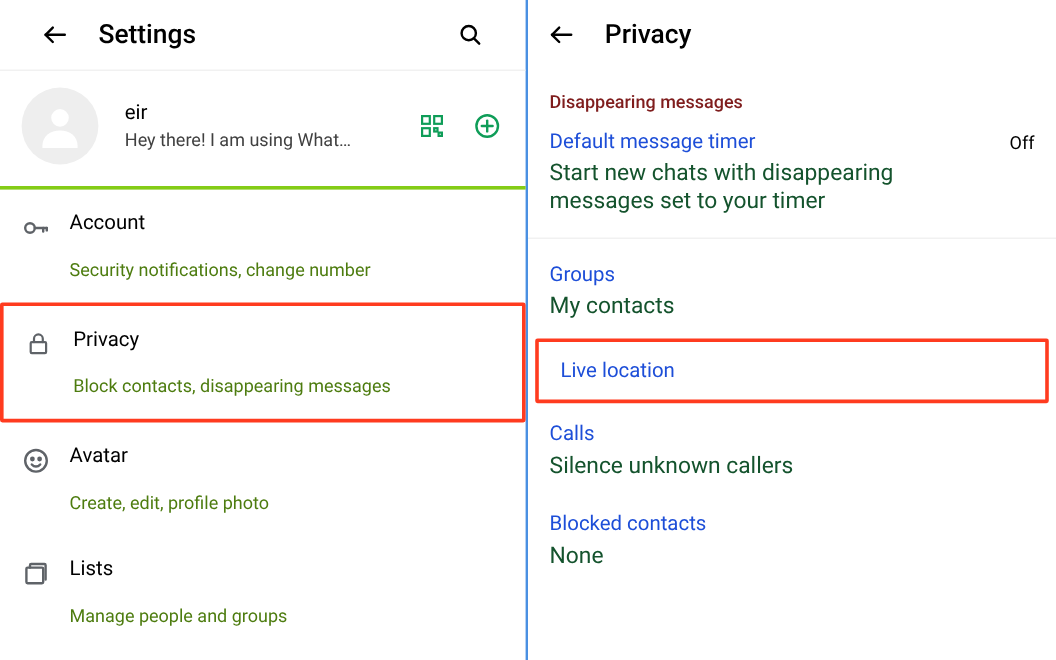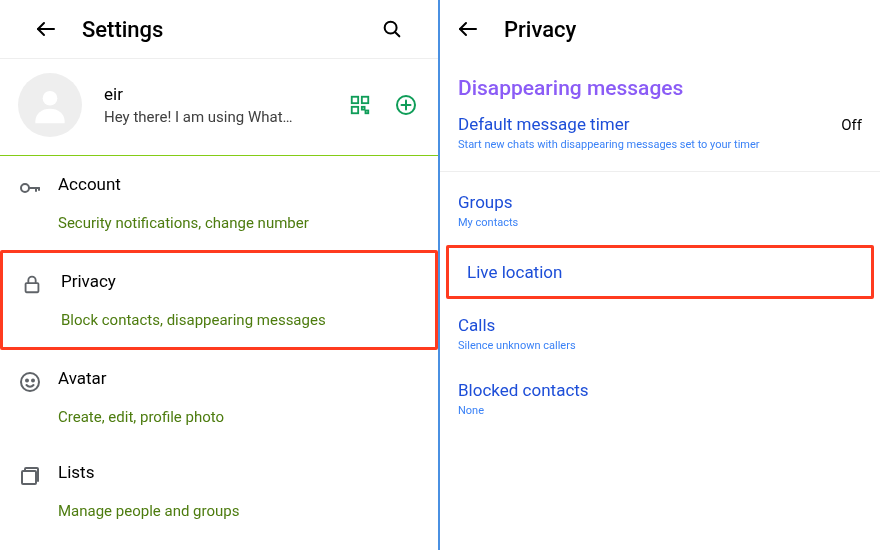--- a/index.html
+++ b/index.html
@@ -41,21 +41,21 @@
     display: flex;
     align-items: center;
     justify-content: center;
     cursor: pointer;
   }
   .profile-section {
     display: flex;
     align-items: center;
     padding: 14px 18px 18px 18px;
     border-top: 1px solid #eee;
-    border-bottom: 1px solid #84cc16;
+    border-bottom: 3px solid #84cc16;
   }
   .avatar {
     width: 64px;
     height: 64px;
     border-radius: 50%;
     background: #eeeeee;
     display: flex;
     align-items: center;
     justify-content: center;
     flex-shrink: 0;
@@ -112,36 +112,36 @@
     margin-top: 20px;
   }
   .highlight-box {
     border: 3px solid #ff3b1f;
     border-radius: 2px;
   }
   .panel-right .header {
     padding: 0 14px;
   }
   .section-header {
-    font-size: 21px;
-    color: #8b5cf6;
+    font-size: 15px;
+    color: #7f1d1d;
     font-weight: 500;
     padding: 18px 18px 6px 18px;
   }
   .right-item {
     padding: 14px 18px;
     cursor: pointer;
   }
   .right-title {
     font-size: 17px;
     color: #1d4ed8;
   }
   .right-sub {
-    font-size: 11px;
-    color: #3b82f6;
+    font-size: 19px;
+    color: #14532d;
     margin-top: 4px;
   }
   .timer-row {
     display: flex;
     align-items: flex-start;
     padding: 8px 18px 16px 18px;
   }
   .timer-main {
     flex: 1;
   }

